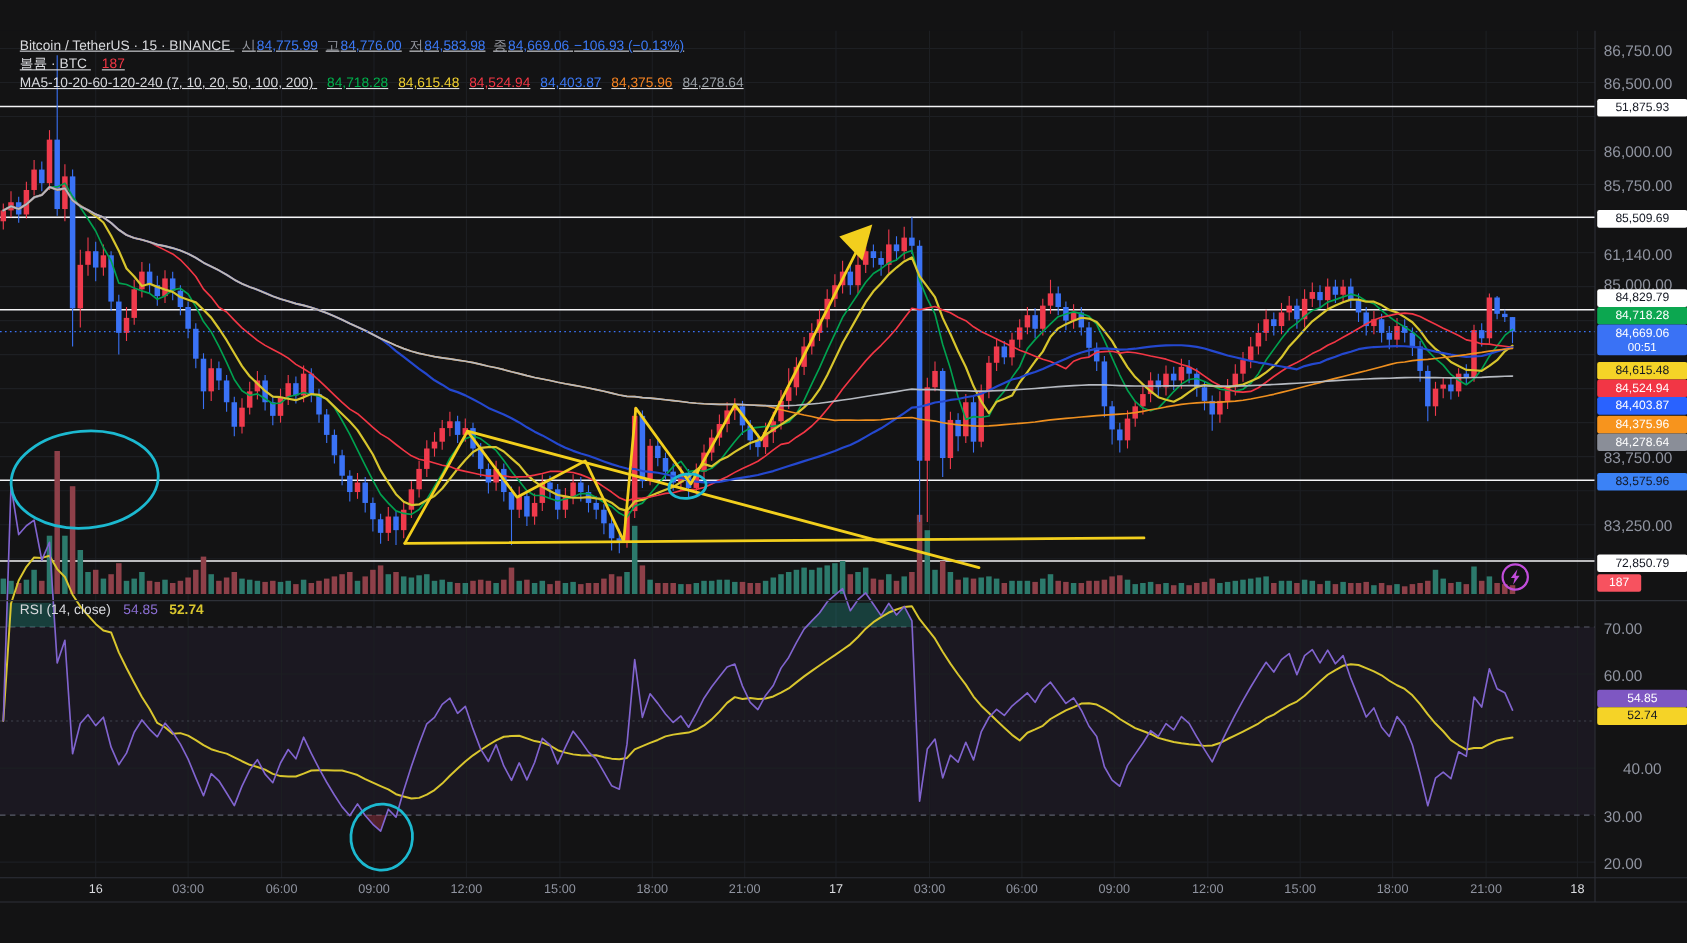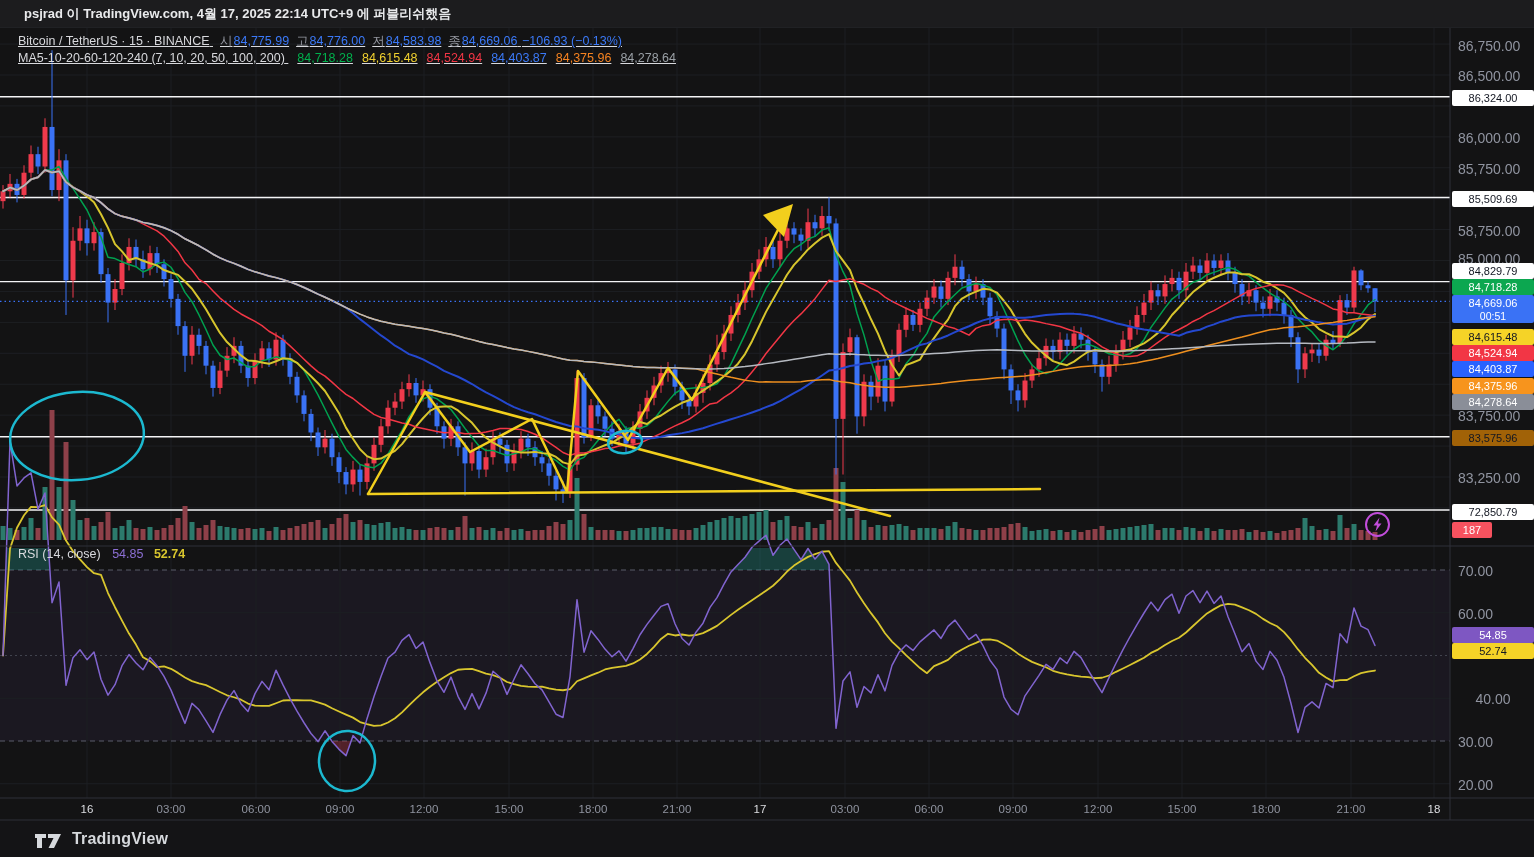--- a/index.html
+++ b/index.html
@@ -24,23 +24,20 @@
   .footer{position:absolute;left:0;top:821px;width:100%;height:36px;background:#141416;z-index:10;
           display:flex;align-items:center;}
   .footer .brand{color:#d6d9dd;font-size:16px;font-weight:bold;margin-left:8px;letter-spacing:.2px;}
   .footer svg{margin-left:34px;}
   .lightning-btn{position:absolute;left:1364px;top:511px;width:27px;height:27px;z-index:15;cursor:pointer;}
 </style>
 </head>
 <body>
 
 <div class="page">
-  <div class="publish-bar">
-    <span>psjrad 이 TradingView.com, 4월 17, 2025 22:14 UTC+9 에 퍼블리쉬했음</span>
-  </div>
 
   <svg id="chart-svg" width="1534" height="857">
       <rect x="0" y="28" width="1534" height="792" fill="#131314"></rect>
       <rect x="0" y="570" width="1450" height="171" fill="rgba(126,87,194,0.08)"></rect>
       <g stroke="#1d1f23" stroke-width="1">
         <line x1="87" y1="28" x2="87" y2="798"></line>
         <line x1="171" y1="28" x2="171" y2="798"></line>
         <line x1="256" y1="28" x2="256" y2="798"></line>
         <line x1="340" y1="28" x2="340" y2="798"></line>
         <line x1="424" y1="28" x2="424" y2="798"></line>
@@ -707,56 +704,60 @@
       <line x1="0" y1="820" x2="1534" y2="820" stroke="#2e3138"></line>
     </svg>
 
   <div class="legend legend-main">
     <div class="legend-row">
       <span>Bitcoin / TetherUS · 15 · BINANCE</span>
       <span id="ohlc-fields"><span class="dim">시</span><span class="val" style="color: rgb(59, 121, 247);">84,775.99</span><span class="dim">고</span><span class="val" style="color: rgb(59, 121, 247);">84,776.00</span><span class="dim">저</span><span class="val" style="color: rgb(59, 121, 247);">84,583.98</span><span class="dim">종</span><span class="val" style="color: rgb(59, 121, 247);">84,669.06</span></span>
       <span class="val" id="change-value" style="color: rgb(59, 121, 247);">−106.93 (−0.13%)</span>
     </div>
     <div class="legend-row">
+      <span>볼륨 · BTC</span>
+      <span class="val" id="volume-value" style="margin-left: 10px; color: rgb(242, 54, 69);">187</span>
+    </div>
+    <div class="legend-row">
       <span>MA5-10-20-60-120-240 (7, 10, 20, 50, 100, 200)</span>
       <span id="ma-values"><span style="color: rgb(0, 176, 76); margin-left: 9px;">84,718.28</span><span style="color: rgb(240, 208, 47); margin-left: 9px;">84,615.48</span><span style="color: rgb(242, 54, 69); margin-left: 9px;">84,524.94</span><span style="color: rgb(59, 121, 247); margin-left: 9px;">84,403.87</span><span style="color: rgb(245, 130, 32); margin-left: 9px;">84,375.96</span><span style="color: rgb(154, 160, 166); margin-left: 9px;">84,278.64</span></span>
     </div>
   </div>
 
   <div class="legend rsi-legend-box">
     <span>RSI (14, close)</span>
     <span class="val" id="rsi-v1" style="margin-left: 8px; color: rgb(140, 111, 212);">54.85</span>
     <span class="val" id="rsi-v2" style="margin-left: 7px; font-weight: bold; color: rgb(217, 198, 46);">52.74</span>
   </div>
 
   <div id="price-axis">
       <div class="axis-label" style="top: 38px;">86,750.00</div>
       <div class="axis-label" style="top: 68px;">86,500.00</div>
       <div class="axis-label" style="top: 130px;">86,000.00</div>
       <div class="axis-label" style="top: 161px;">85,750.00</div>
-      <div class="axis-label" style="top: 223px;">58,750.00</div>
+      <div class="axis-label" style="top: 223px;">61,140.00</div>
       <div class="axis-label" style="top: 251px;">85,000.00</div>
       <div class="axis-label" style="top: 408px;">83,750.00</div>
       <div class="axis-label" style="top: 470px;">83,250.00</div>
       <div class="axis-label" style="top: 563px;">70.00</div>
       <div class="axis-label" style="top: 606px;">60.00</div>
       <div class="axis-label" style="top: 691px; text-align: center;">40.00</div>
       <div class="axis-label" style="top: 734px;">30.00</div>
       <div class="axis-label" style="top: 777px;">20.00</div>
-      <div class="badge" style="background: rgb(255, 255, 255); color: rgb(19, 23, 34); top: 90px;">86,324.00</div>
+      <div class="badge" style="background: rgb(255, 255, 255); color: rgb(19, 23, 34); top: 90px;">51,875.93</div>
       <div class="badge" style="background: rgb(255, 255, 255); color: rgb(19, 23, 34); top: 191px;">85,509.69</div>
       <div class="badge" style="background: rgb(255, 255, 255); color: rgb(19, 23, 34); top: 263px;">84,829.79</div>
       <div class="badge" style="background: rgb(12, 167, 80); color: rgb(255, 255, 255); top: 279px;">84,718.28</div>
       <div class="badge" style="background: rgb(58, 114, 245); color: rgb(255, 255, 255); top: 295px;">84,669.06<span class="sub">00:51</span></div>
       <div class="badge" style="background: rgb(245, 211, 39); color: rgb(19, 23, 34); top: 329px;">84,615.48</div>
       <div class="badge" style="background: rgb(242, 54, 69); color: rgb(255, 255, 255); top: 345px;">84,524.94</div>
       <div class="badge" style="background: rgb(41, 98, 255); color: rgb(255, 255, 255); top: 361px;">84,403.87</div>
       <div class="badge" style="background: rgb(247, 148, 29); color: rgb(255, 255, 255); top: 378px;">84,375.96</div>
       <div class="badge" style="background: rgb(138, 142, 152); color: rgb(255, 255, 255); top: 394px;">84,278.64</div>
-      <div class="badge" style="background: #a16207; color: rgb(19, 23, 34); top: 430px; text-align: center;">83,575.96</div>
+      <div class="badge" style="background: #3b82f6; color: rgb(19, 23, 34); top: 430px; text-align: center;">83,575.96</div>
       <div class="badge" style="background: rgb(255, 255, 255); color: rgb(19, 23, 34); top: 504px;">72,850.79</div>
       <div class="badge" style="background: rgb(247, 82, 95); color: rgb(255, 255, 255); min-width: 30px; left: 1452px; top: 522px;">187</div>
       <div class="badge" style="background: rgb(126, 87, 194); color: rgb(255, 255, 255); top: 627px;">54.85</div>
       <div class="badge" style="background: rgb(245, 211, 39); color: rgb(19, 23, 34); top: 643px;">52.74</div>
     </div>
   <div id="time-axis">
       <div class="time-label strong" style="left: 87px;">16</div>
       <div class="time-label" style="left: 171px;">03:00</div>
       <div class="time-label" style="left: 256px;">06:00</div>
       <div class="time-label" style="left: 340px;">09:00</div>
@@ -775,20 +776,13 @@
       <div class="time-label strong" style="left: 1434px;">18</div>
     </div>
 
   <div class="lightning-btn">
     <svg width="27" height="27" viewBox="0 0 27 27">
       <circle cx="13.5" cy="13.5" r="11.5" fill="none" stroke="#c24ddb" stroke-width="2"></circle>
       <path d="M15.5 6.5 L9.5 14.5 L13 14.5 L11.5 20.5 L17.5 12.5 L14 12.5 Z" fill="#c24ddb"></path>
     </svg>
   </div>
 
-  <div class="footer">
-    <svg width="30" height="24" viewBox="0 0 30 24">
-      <polygon points="1,7 12,7 12,11 8,11 8,21 3,21 3,11 1,11" fill="#d6d9dd"></polygon>
-      <polygon points="14,7 27,7 20,21 14.5,21 19.5,11 14,11" fill="#d6d9dd"></polygon>
-    </svg>
-    <span class="brand">TradingView</span>
-  </div>
 </div>
 
 </body></html>

